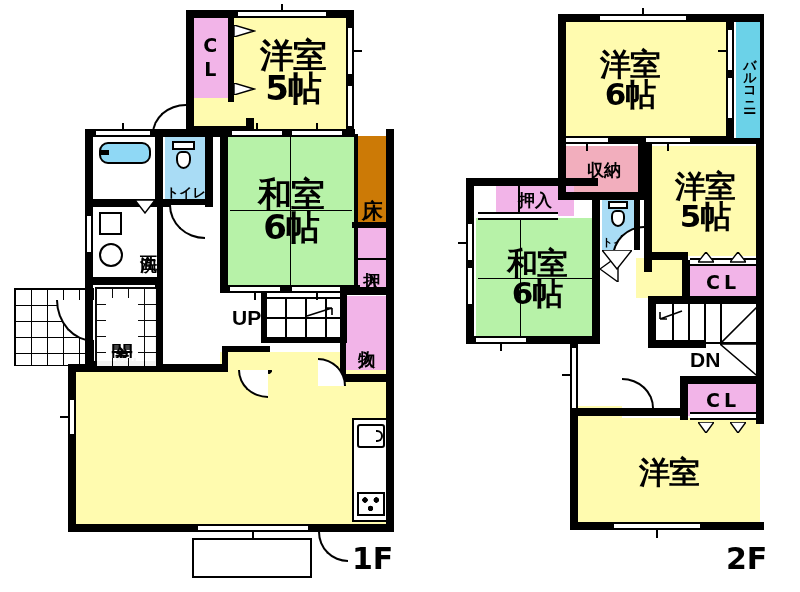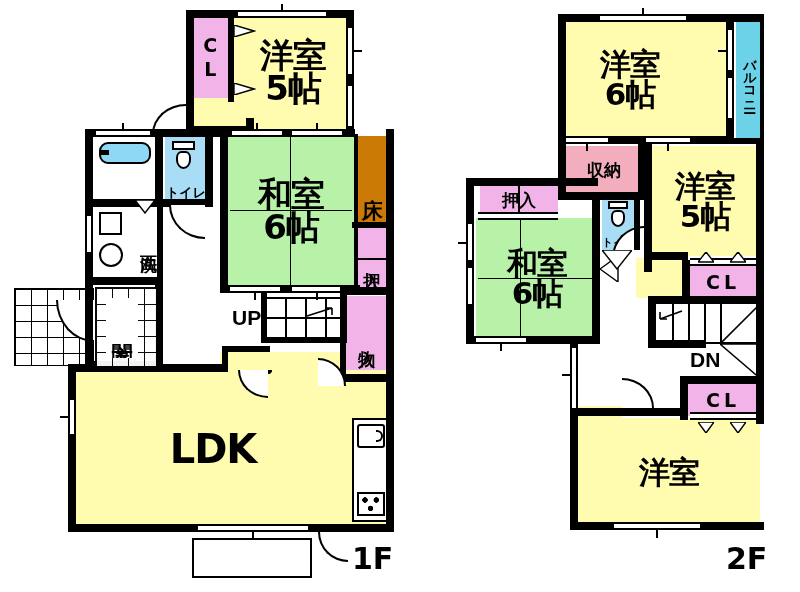--- a/index.html
+++ b/index.html
@@ -180,21 +180,20 @@
     <div class="abs" style="left:106px;top:298px;width:32px;height:60px;background:#fff;z-index:2;"></div>
     <div class="room" style="left:106px;top:298px;width:32px;height:60px;z-index:3;">
       <span class="lbl-mid vert">玄関</span>
     </div>
 
     <div class="tilegrid" style="left:14px;top:288px;width:80px;height:78px;background-size:16px 16px;"></div>
     <div class="swing bl" style="left:56px;top:300px;width:38px;height:42px;border-top:none;border-right:none;background:#fff;"></div>
 
     <div class="room f-yellow lbl-big" style="left:76px;top:370px;width:314px;height:160px;">
       <div style="display:flex;align-items:baseline;gap:12px;padding-right:40px;">
-        <span>LDK</span>
       </div>
     </div>
 
     <div class="abs f-yellow" style="left:220px;top:352px;width:124px;height:22px;"></div>
 
     <div class="abs f-white" style="left:352px;top:418px;width:38px;height:104px;border:2px solid #000;"></div>
     <div class="sq" style="left:357px;top:424px;width:28px;height:24px;border-radius:3px;"></div>
     <div class="abs" style="left:376px;top:430px;width:7px;height:12px;border:2px solid #000;border-left:none;border-radius:0 6px 6px 0;"></div>
     <div class="stove" style="left:357px;top:492px;width:28px;height:24px;"></div>
 
@@ -350,21 +349,21 @@
     </div>
 
     <div class="room f-pink" style="left:686px;top:266px;width:74px;height:32px;">
       <span class="lbl-cl">CL</span>
     </div>
 
     <div class="room f-pink" style="left:686px;top:384px;width:74px;height:32px;">
       <span class="lbl-cl">CL</span>
     </div>
 
-    <div class="room f-pink" style="left:480px;top:184px;width:78px;height:32px;">
+    <div class="room f-pink" style="left:496px;top:184px;width:78px;height:32px;">
       <span class="lbl-sm">押入</span>
     </div>
 
     <div class="room f-green lbl-room2" style="left:476px;top:218px;width:122px;height:120px;">
       <div>
         <span>和室</span>
         <span>6帖</span>
       </div>
     </div>
     <div class="gl" style="left:520px;top:220px;width:1px;height:116px;"></div>

